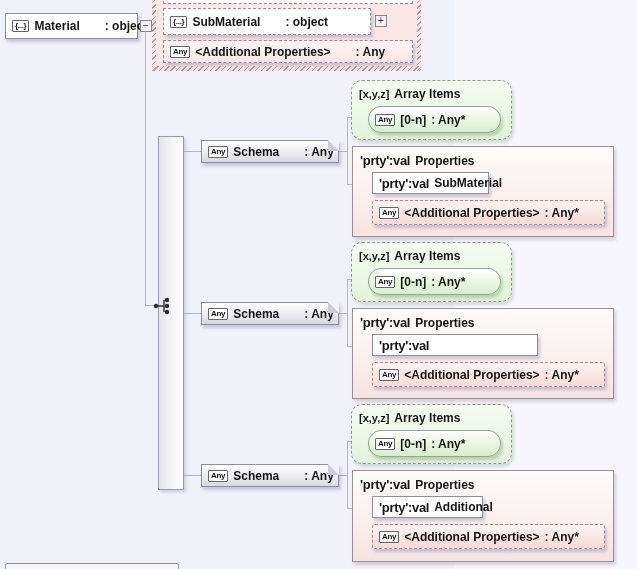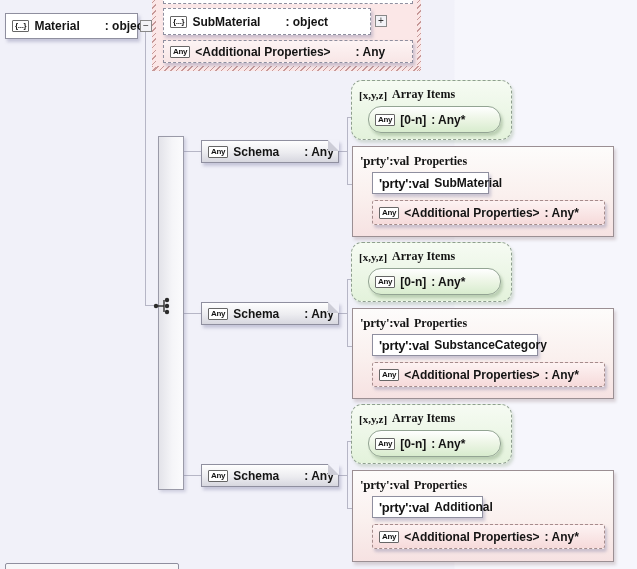--- a/index.html
+++ b/index.html
@@ -28,21 +28,21 @@
   .hatch{position:absolute;z-index:2;
     background:repeating-linear-gradient(135deg,rgba(170,110,110,.65) 0 1px,transparent 1px 4px);}
   .array-box{position:absolute;background:linear-gradient(180deg,#f6fbf3 0%,#e3f2db 100%);
     border:1px dashed #8f9f8f;border-radius:11px;z-index:2;
     box-shadow:2px 3px 3px rgba(120,150,110,.25);}
   .pill{border-radius:13px;background:linear-gradient(180deg,#ffffff 0%,#eef6e7 45%,#d8ecce 100%);
     border:1px solid #93a493;box-shadow:2px 3px 3px rgba(110,140,100,.35);}
   .props-box{position:absolute;background:linear-gradient(180deg,#fdfcfb 0%,#faf0ee 55%,#f6e2e2 100%);
     border:1px solid #9b8f93;box-shadow:2px 3px 3px rgba(150,125,130,.3);z-index:2;}
   .box-header{position:absolute;left:7px;top:6px;display:flex;gap:5px;align-items:center;
-    font-weight:bold;font-size:12px;white-space:nowrap;z-index:3;font-family:Liberation Serif, serif;}
+    font-weight:bold;font-size:12px;white-space:nowrap;z-index:3;}
   .addprops{background:linear-gradient(180deg,#fdf3f3 0%,#f6dada 100%);
     border:1px dashed #a58c8c;border-radius:3px;}
   .pinkish{background:linear-gradient(180deg,#fdf4f4 0%,#f8e6e6 100%);}
   .cutoff{position:absolute;box-sizing:border-box;z-index:3;}
   .bar{position:absolute;box-sizing:border-box;border:1px solid #9a9aa8;
     background:linear-gradient(90deg,#e3e3e9 0%,#f5f5f8 55%,#fbfbfd 100%);
     box-shadow:2px 2px 3px rgba(130,130,165,.3);z-index:2;}
   .group{position:absolute;left:0;width:637px;height:0;}
   svg{display:block;}
 </style>
@@ -170,21 +170,20 @@
       <div class="box-header">
         <span class="tag">'prty':val</span>
         <span>Properties</span>
       </div>
     </div>
     <div class="vline" style="left:361px;top:183px;height:30px;"></div>
     <div class="hline" style="left:361px;top:183px;width:11px;"></div>
     <div class="hline" style="left:361px;top:212px;width:11px;"></div>
     <div class="node" style="left:372px;top:172px;width:166px;height:22px;">
       <span class="tag">'prty':val</span>
-      <span>SubstanceCategory</span>
     </div>
     <div class="node addprops" style="left:372px;top:200px;width:233px;height:25px;">
       <span class="badge">Any</span>
       <span>&lt;Additional Properties&gt;</span>
       <span class="type-wide">: Any*</span>
     </div>
   </div>
 
   <div class="group" style="top:324px;">
     <div class="hline" style="left:184px;top:151px;width:17px;"></div>

